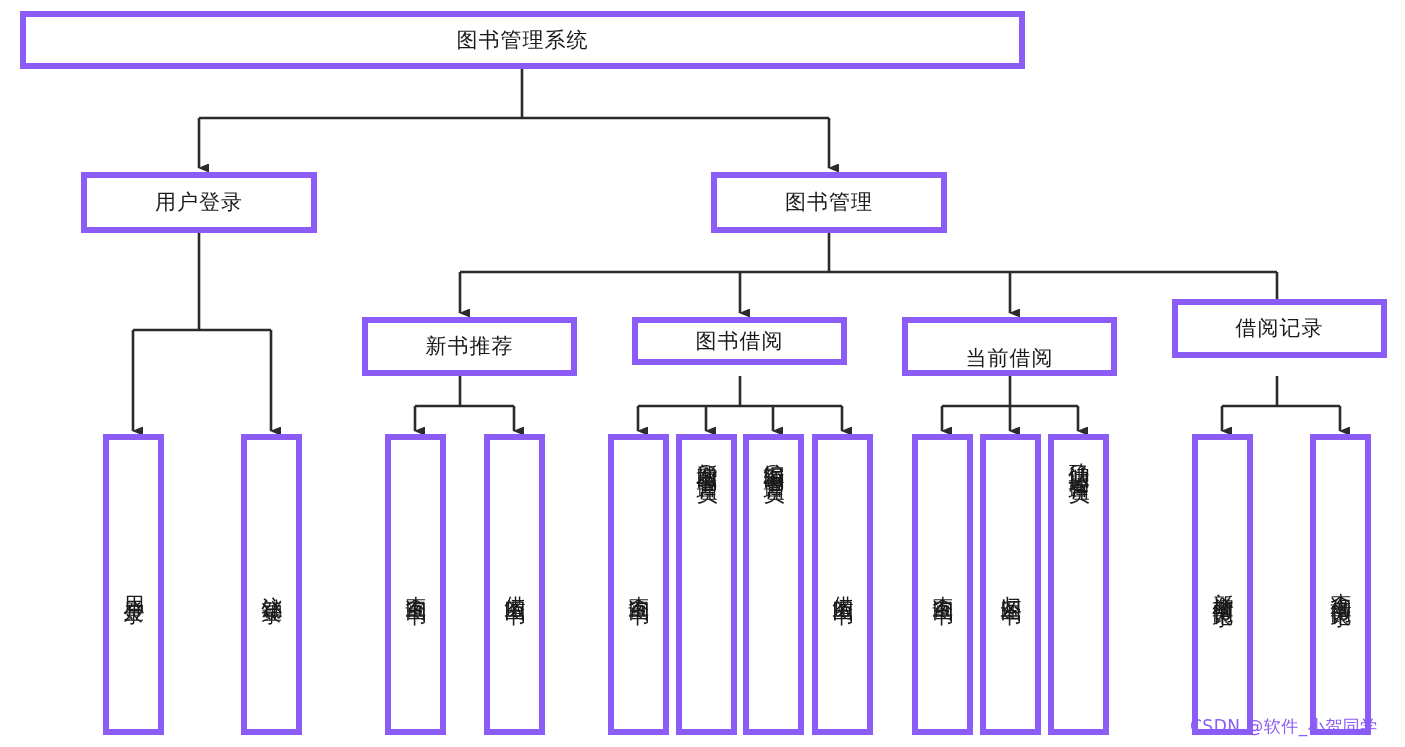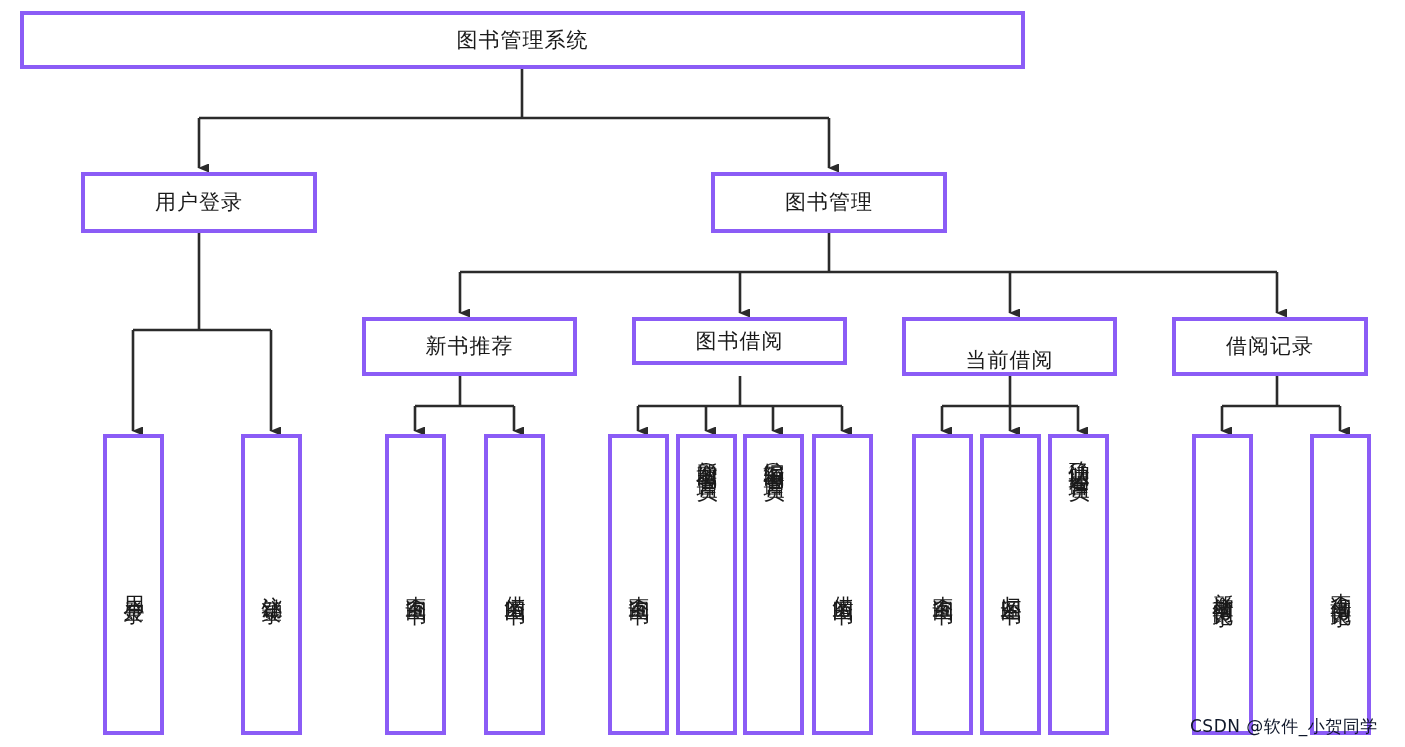--- a/index.html
+++ b/index.html
@@ -22,21 +22,21 @@
     left: 0;
     top: 0;
     width: 1405px;
     height: 747px;
     pointer-events: none;
   }
   .node {
     position: absolute;
     box-sizing: border-box;
     background: #ffffff;
-    border: 4px solid #8b5cf6;
+    border: 6px solid #8b5cf6;
     display: flex;
     align-items: center;
     justify-content: center;
     color: #1a1a1a;
   }
   .node .label {
     display: block;
     text-align: center;
     line-height: 1.15;
   }
@@ -54,21 +54,21 @@
     font-size: 21px;
     letter-spacing: 3px;
     line-height: 1;
   }
   .node.vertical.mid {
     align-items: center;
     padding-top: 0;
   }
   .watermark {
     position: absolute;
-    color: #0f172a;
+    color: #8b5cf6;
     font-size: 17px;
     white-space: nowrap;
     letter-spacing: 0.5px;
   }
 </style>
 </head>
 <body>
 
 <div id="canvas">
 
@@ -135,21 +135,21 @@
 
   <div class="node horizontal" style="left:362px; top:317px; width:215px; height:59px;align-items:center;">
     <span class="label">新书推荐</span>
   </div>
   <div class="node horizontal" style="left:632px; top:317px; width:215px; height:48px;">
     <span class="label">图书借阅</span>
   </div>
   <div class="node horizontal" style="left:902px; top:317px; width:215px; height:59px;align-items:flex-end;">
     <span class="label">当前借阅</span>
   </div>
-  <div class="node horizontal" style="left:1172px; top:317px; width:196px; height:59px;justify-content:center;">
+  <div class="node horizontal" style="left:1172px; top:299px; width:215px; height:59px;justify-content:center;">
     <span class="label">借阅记录</span>
   </div>
 
   <div class="node vertical mid" style="left:103px; top:434px; width:61px; height:301px;">
     <span class="label">用户登录</span>
   </div>
   <div class="node vertical mid" style="left:241px; top:434px; width:61px; height:301px;">
     <span class="label">注销登录</span>
   </div>
 

